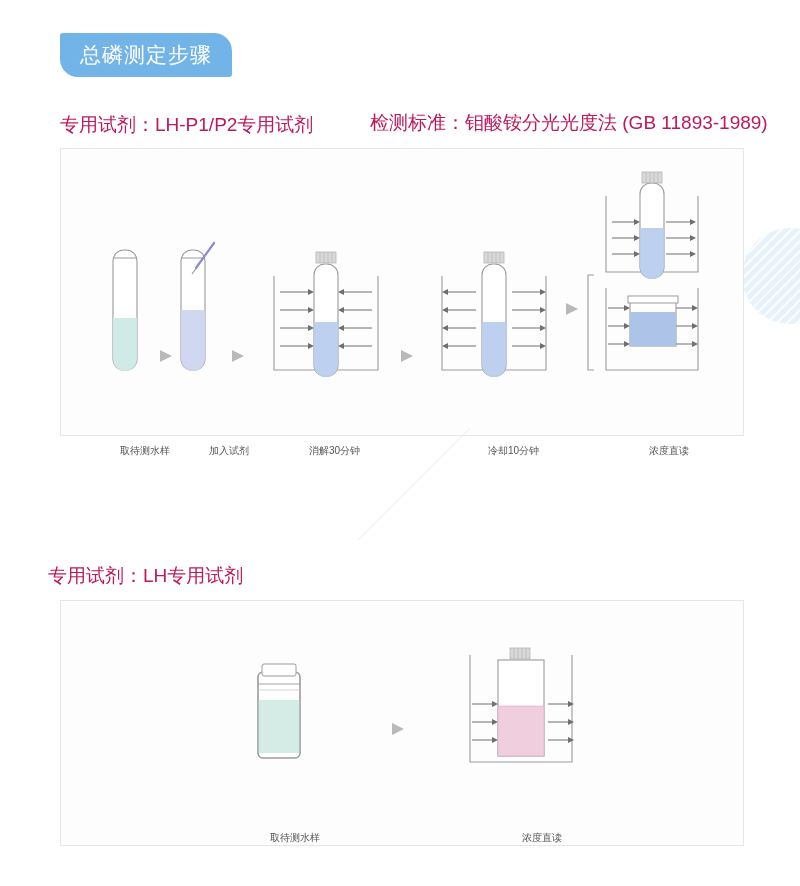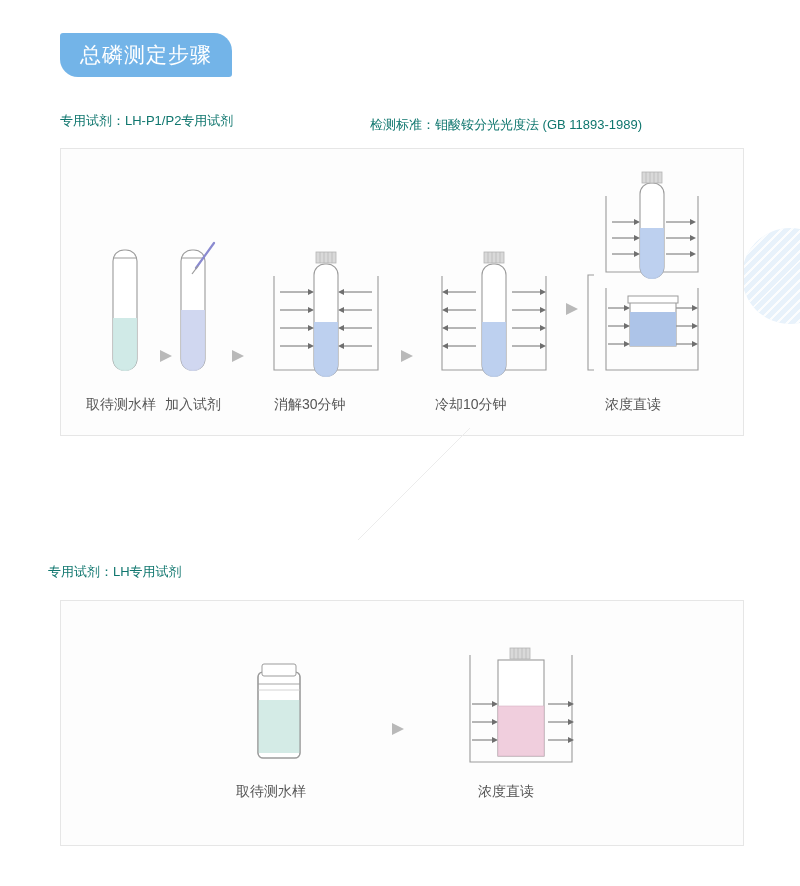--- a/index.html
+++ b/index.html
@@ -52,38 +52,39 @@
     font-size: 21px;
     letter-spacing: 1px;
     padding: 11px 20px 12px 20px;
     border-radius: 3px 18px 3px 18px;
     line-height: 1;
     white-space: nowrap;
   }
 
   .meta {
     position: absolute;
-    font-size: 13px;
-    color: #0f766e;
+    font-size: 19px;
+    color: #be185d;
     white-space: nowrap;
   }
 
   .panel {
     position: absolute;
     border: 1px solid #e6e6e6;
     background: #fdfdfd;
     box-sizing: border-box;
   }
 
   .caption {
     position: absolute;
-    font-size: 14px;
+    font-size: 10px;
     color: #555;
     white-space: nowrap;
-    text-align: left;
+    text-align: right;
+    margin-top: 48px;
   }
 
   svg { display:block; }
   .svg-layer {
     position: absolute;
     left: 0;
     top: 0;
     width: 800px;
     height: 886px;
     pointer-events: none;
@@ -95,27 +96,27 @@
 <div class="page">
 
   <div class="deco-circle">
     <div class="stripes"></div>
   </div>
 
   <div class="pill" style="left:60px; top:33px;">总磷测定步骤</div>
 
   <div class="meta" style="left:60px; top:112px;">专用试剂：LH-P1/P2专用试剂</div>
 
-  <div class="meta" style="left:370px; top:116px;">检测标准：钼酸铵分光光度法 (GB 11893-1989)</div>
+  <div class="meta" style="left:370px; top:110px;">检测标准：钼酸铵分光光度法 (GB 11893-1989)</div>
 
   <div class="panel" style="left:60px; top:148px; width:684px; height:288px;"></div>
 
   <div class="caption" style="left:86px; top:396px; width:84px;">取待测水样</div>
   <div class="caption" style="left:165px; top:396px; width:84px;">加入试剂</div>
-  <div class="caption" style="left:274px; top:396px; width:104px;">消解30分钟</div>
+  <div class="caption" style="left:256px; top:396px; width:104px;">消解30分钟</div>
   <div class="caption" style="left:435px; top:396px; width:104px;">冷却10分钟</div>
   <div class="caption" style="left:605px; top:396px; width:84px;">浓度直读</div>
 
 
   <div class="meta" style="left:48px; top:563px;">专用试剂：LH专用试剂</div>
 
   <div class="panel" style="left:60px; top:600px; width:684px; height:246px;"></div>
 
   <div class="caption" style="left:236px; top:783px; width:84px;">取待测水样</div>
   <div class="caption" style="left:478px; top:783px; width:84px;">浓度直读</div>

